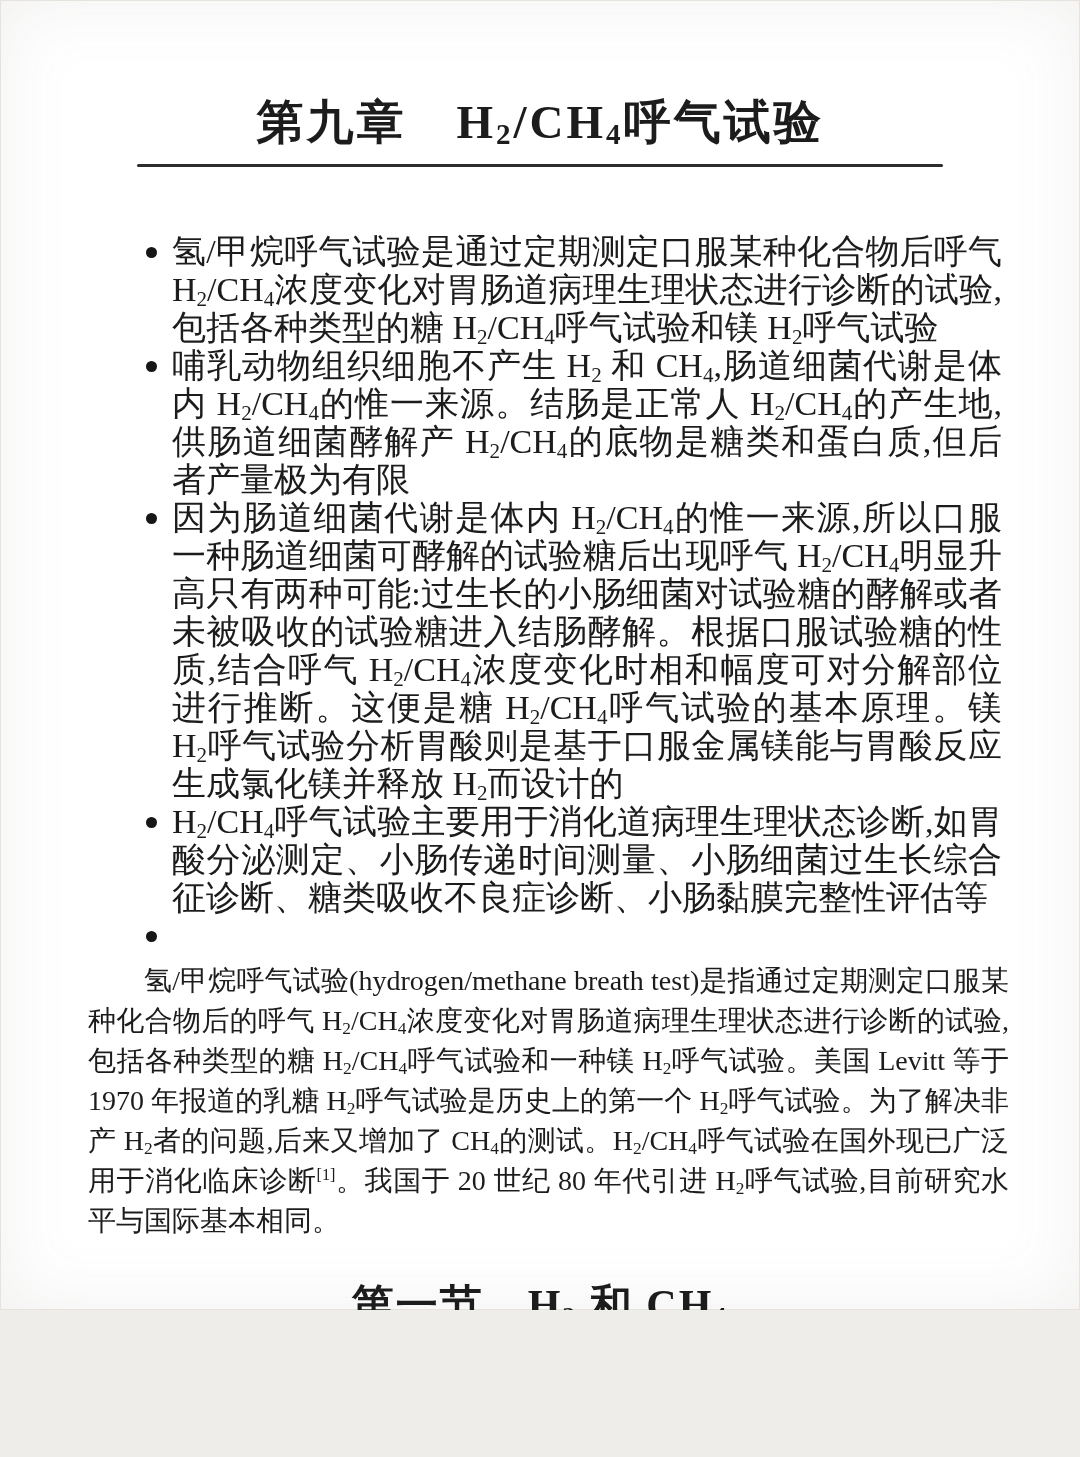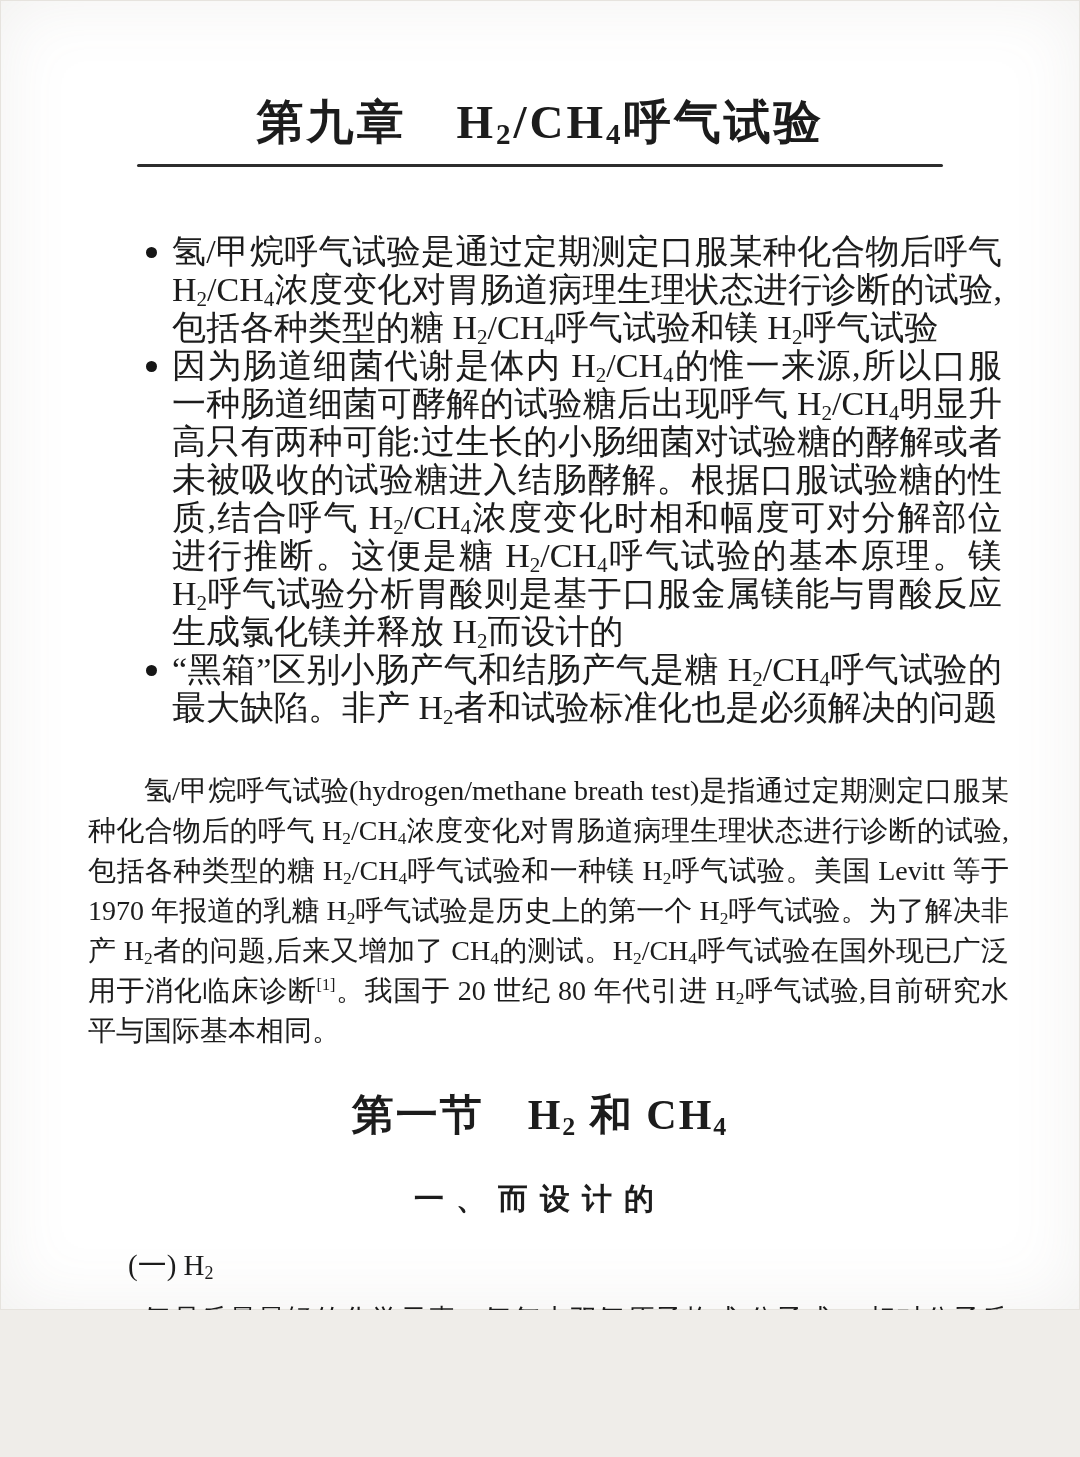--- a/index.html
+++ b/index.html
@@ -106,25 +106,32 @@
 
   <div class="title-rule"></div>
 
   <ul class="summary">
     <li>
       <span class="dot"></span>
       <span>氢/甲烷呼气试验是通过定期测定口服某种化合物后呼气 H<sub>2</sub>/CH<sub>4</sub>浓度变化对胃肠道病理生理状态进行诊断的试验,包括各种类型的糖 H<sub>2</sub>/CH<sub>4</sub>呼气试验和镁 H<sub>2</sub>呼气试验</span>
     </li>
     <li>
       <span class="dot"></span>
+      <span>哺乳动物组织细胞不产生 H<sub>2</sub> 和 CH<sub>4</sub>,肠道细菌代谢是体内 H<sub>2</sub>/CH<sub>4</sub>的惟一来源。结肠是正常人 H<sub>2</sub>/CH<sub>4</sub>的产生地,供肠道细菌酵解产 H<sub>2</sub>/CH<sub>4</sub>的底物是糖类和蛋白质,但后者产量极为有限</span>
+    </li>
+    <li>
+      <span class="dot"></span>
       <span>因为肠道细菌代谢是体内 H<sub>2</sub>/CH<sub>4</sub>的惟一来源,所以口服一种肠道细菌可酵解的试验糖后出现呼气 H<sub>2</sub>/CH<sub>4</sub>明显升高只有两种可能:过生长的小肠细菌对试验糖的酵解或者未被吸收的试验糖进入结肠酵解。根据口服试验糖的性质,结合呼气 H<sub>2</sub>/CH<sub>4</sub>浓度变化时相和幅度可对分解部位进行推断。这便是糖 H<sub>2</sub>/CH<sub>4</sub>呼气试验的基本原理。镁 H<sub>2</sub>呼气试验分析胃酸则是基于口服金属镁能与胃酸反应生成氯化镁并释放 H<sub>2</sub>而设计的</span>
     </li>
     <li>
       <span class="dot"></span>
-      <span>“黑箱”区别小肠产气和结肠产气是糖 H<sub>2</sub>/CH<sub>4</sub>呼气试验的最大缺陷。非产 H<sub>2</sub>者和试验标准化也是必须解决的问题</span>
+      <span>H<sub>2</sub>/CH<sub>4</sub>呼气试验主要用于消化道病理生理状态诊断,如胃酸分泌测定、小肠传递时间测量、小肠细菌过生长综合征诊断、糖类吸收不良症诊断、小肠黏膜完整性评估等</span>
+    </li>
+    <li>
+      <span class="dot"></span>
     </li>
   </ul>
 
   <p class="para"><span>氢/甲烷呼气试验(hydrogen/methane breath test)是指通过定期测定口服某种化合物后的呼气 H<sub>2</sub>/CH<sub>4</sub>浓度变化对胃肠道病理生理状态进行诊断的试验,包括各种类型的糖 H<sub>2</sub>/CH<sub>4</sub>呼气试验和一种镁 H<sub>2</sub>呼气试验。美国 Levitt 等于 1970 年报道的乳糖 H<sub>2</sub>呼气试验是历史上的第一个 H<sub>2</sub>呼气试验。为了解决非产 H<sub>2</sub>者的问题,后来又增加了 CH<sub>4</sub>的测试。H<sub>2</sub>/CH<sub>4</sub>呼气试验在国外现已广泛用于消化临床诊断</span><sup class="ref">[1]</sup><span>。我国于 20 世纪 80 年代引进 H<sub>2</sub>呼气试验,目前研究水平与国际基本相同。</span></p>
 
   <h2 class="section-title">第一节　H<sub>2</sub> 和 CH<sub>4</sub></h2>
 
   <h3 class="subsection-title">一、而设计的</h3>
 
   <h4 class="item-heading">(一) H<sub>2</sub></h4>

